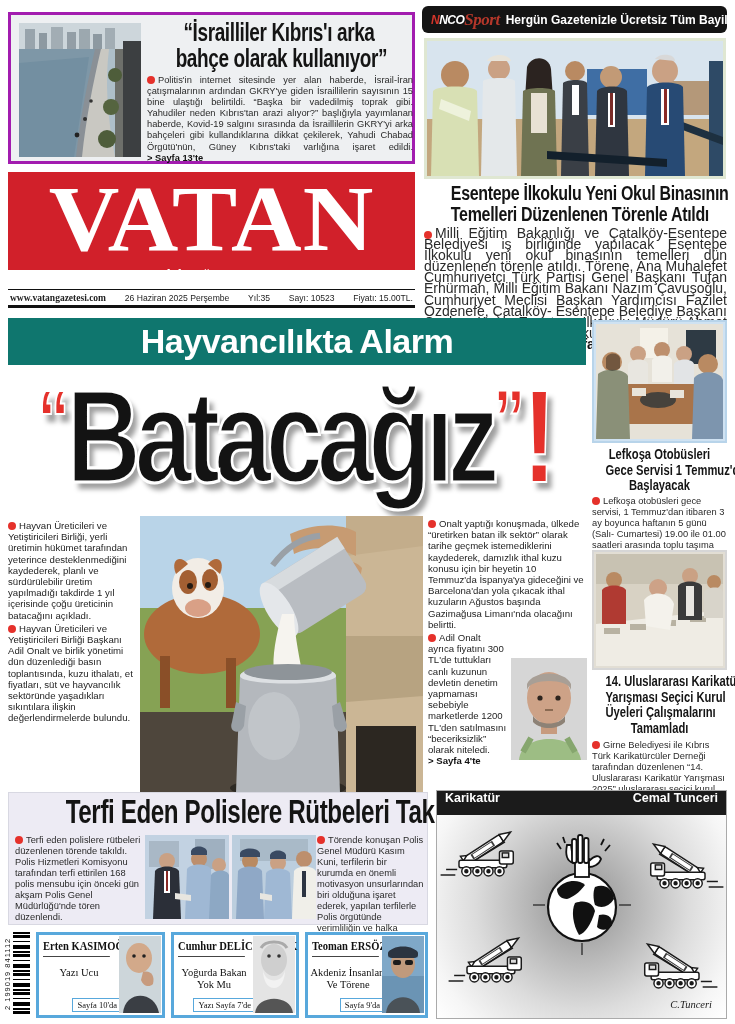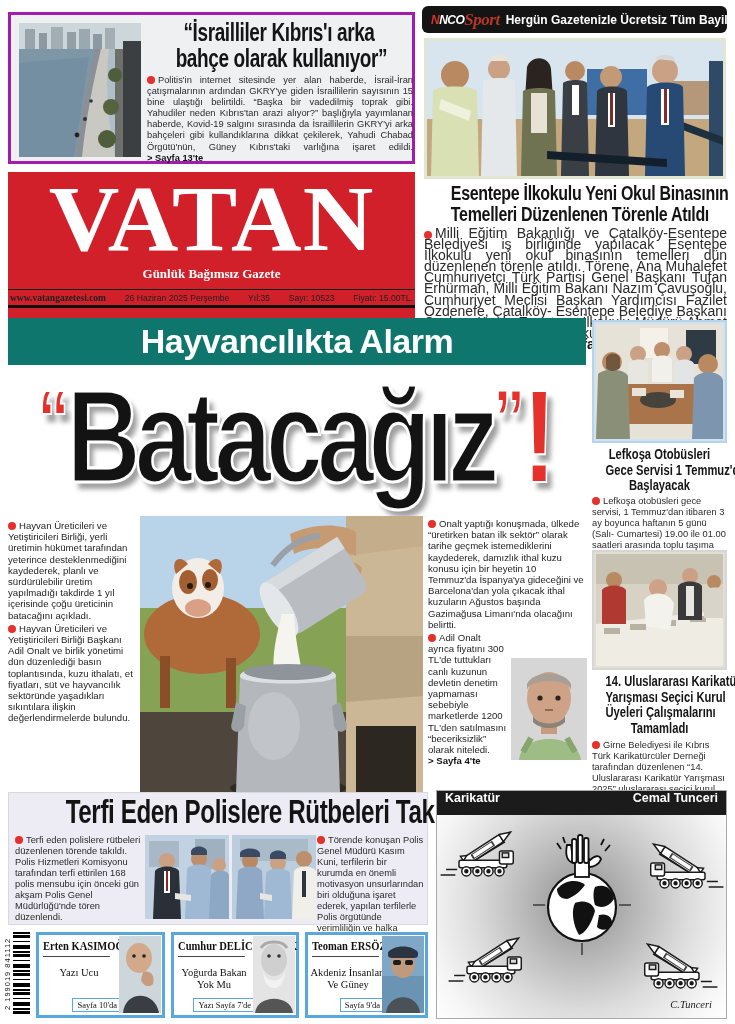--- a/index.html
+++ b/index.html
@@ -26,21 +26,21 @@
   .promo .sport { font-family:"Liberation Serif", serif; font-weight:bold; font-style:italic; font-size:17px; color:#b5372a; margin-right:6px; letter-spacing:-0.5px; }
   .promo .ptext { color:#fff; font-weight:bold; font-size:12px; white-space:nowrap; }
 
   .tr-photo { left:424px; top:38px; width:302px; height:141px; background:#dfe7d2; padding:3px; }
   .tr-photo svg { width:100%; height:100%; display:block; }
   .tr-headline { left:420px; top:183px; width:308px; text-align:center; font-weight:bold; color:#141414; }
   .tr-headline .hl-line { white-space:nowrap; font-size:20px; line-height:21px; transform:scaleX(0.80); transform-origin:50% 50%; letter-spacing:-0.4px; }
   .tr-body { left:424px; top:228px; width:303px; font-size:14px; line-height:11.1px; color:#2a2a2a; text-align:justify; }
 
   
-  .masthead { left:8px; top:172px; width:407px; height:146px; background:#d1202a; text-align:center; color:#fff; }
+  .masthead { left:8px; top:172px; width:407px; height:98px; background:#d1202a; text-align:center; color:#fff; }
   .masthead .title { font-family:"Liberation Serif", serif; font-weight:bold; font-size:94px; line-height:92px; letter-spacing:1px; transform:scaleX(1.04); transform-origin:50% 0; }
   .masthead .tagline { font-family:"Liberation Serif", serif; font-weight:bold; font-size:13px; margin-top:2px; }
   .infoline { left:8px; top:289px; width:407px; height:19px; border-top:1.5px solid #111; border-bottom:3px solid #111; display:flex; align-items:center; justify-content:space-between; font-size:8.6px; color:#222; padding:0 2px; }
   .infoline .site { font-family:"Liberation Serif", serif; font-weight:bold; font-size:9.5px; }
 
   
   .kicker { left:8px; top:318px; width:578px; height:47px; background:#0f766e; color:#fff; display:flex; align-items:center; justify-content:center; font-weight:bold; font-size:34px; letter-spacing:-0.5px; }
   .bigline { left:0; top:368px; width:588px; height:150px; text-align:center; white-space:nowrap; }
   .bigline .bigtxt { font-weight:bold; font-size:103px; letter-spacing:-6px; color:#131313; -webkit-text-stroke:2.5px #fff; text-shadow:5px 6px 5px rgba(0,0,0,0.38); display:inline-block; transform:scaleY(1.28); transform-origin:50% 20%; }
   .bigline .rq { color:#e5312b; -webkit-text-stroke:1.5px #fff; }
@@ -529,21 +529,21 @@
         <path d="M2,77 C4,58 38,58 40,77 Z" fill="#555"></path>
         <path d="M8,12 C12,4 30,4 34,12" stroke="#aaa" stroke-width="3" fill="none"></path>
       </svg>
     </div>
   </div>
 
   <div class="colbox cb3">
     <div class="cname">Teoman ERSÖZ</div>
     <div class="ctitle">
       <div>Akdeniz İnsanları</div>
-      <div>Ve Güney</div>
+      <div>Ve Törene</div>
     </div>
     <div class="cbadge">Sayfa 9'da</div>
     <div class="cphoto">
       <svg class="ph" viewBox="0 0 42 77" preserveAspectRatio="none">
         <rect width="42" height="77" fill="#7fa8c8"></rect>
         <rect y="40" width="42" height="37" fill="#6b94b4"></rect>
         <ellipse cx="21" cy="28" rx="12" ry="14" fill="#c09a7c"></ellipse>
         <path d="M7,22 C7,12 35,12 35,22 L36,18 C34,8 8,8 6,18 Z" fill="#2b3440"></path>
         <rect x="6" y="14" width="30" height="8" rx="4" fill="#2b3440"></rect>
         <rect x="11" y="24" width="8" height="5" rx="2" fill="#1c1c1c"></rect>

